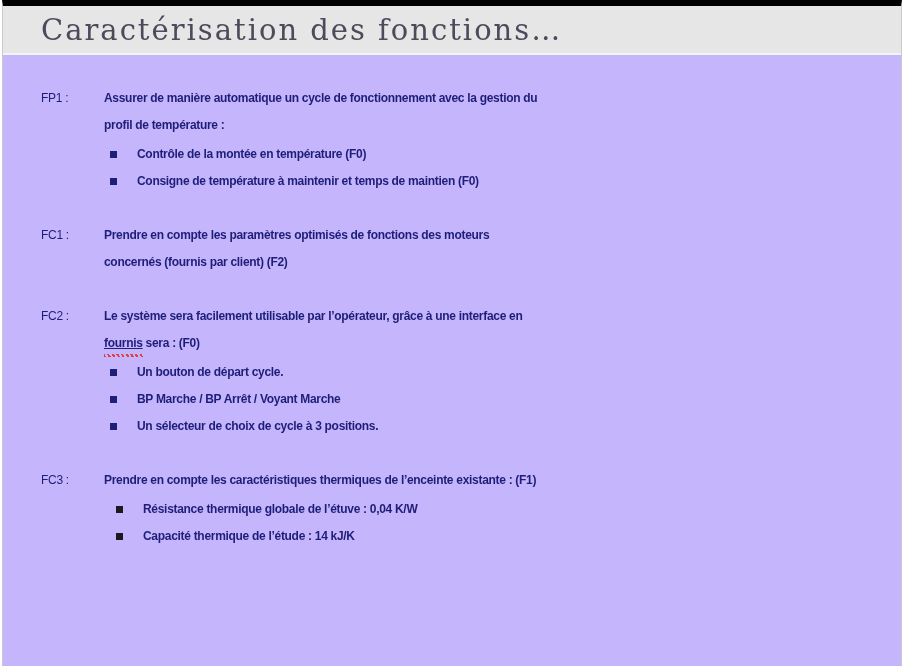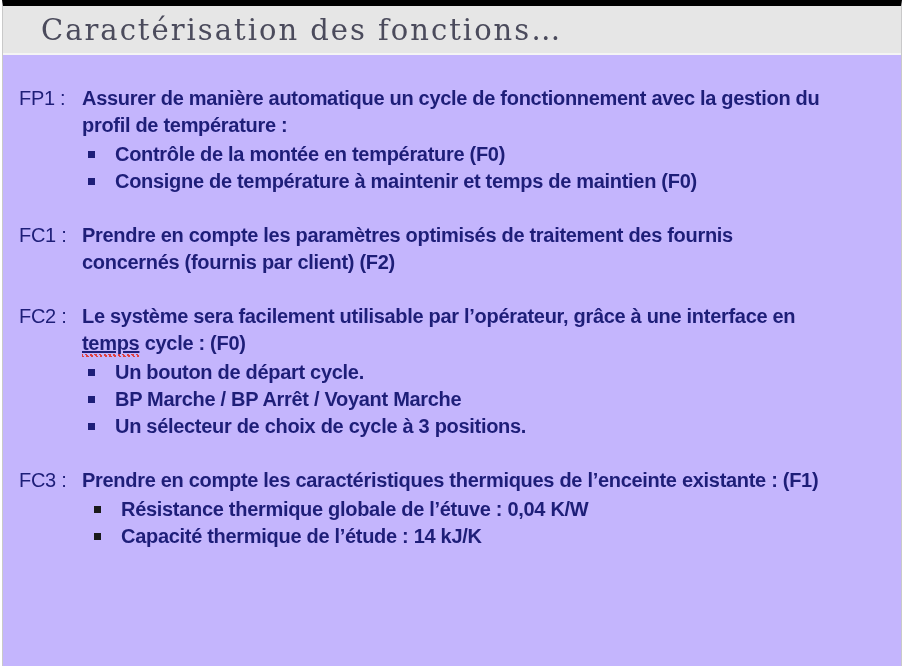--- a/index.html
+++ b/index.html
@@ -7,21 +7,21 @@
            font-family: "Liberation Sans", sans-serif; }
   .slide { position: absolute; left: 2px; top: 0; width: 898px; height: 665px;
            box-sizing: content-box; background: #c4b5fd;
            border-left: 1px solid #c9c9c9; border-right: 1px solid #c9c9c9;
            border-top: 6px solid #000000; }
   .title-band { height: 47px; background: #e6e6e6; border-bottom: 2px solid #f4f4f4;
                 display: flex; align-items: center; }
   .title-text { font-family: "DejaVu Serif", serif; font-size: 29px;
                 letter-spacing: 2px; color: #4b4b5c; padding-left: 38px;
                 white-space: nowrap; }
-  .content { padding: 30px 0 0 16px; color: #1e1e78; font-size: 20px;
+  .content { padding: 30px 0 0 38px; color: #1e1e78; font-size: 12px;
              line-height: 27px; letter-spacing: -0.3px; }
   .section { margin-bottom: 27px; }
   .sec-head { display: flex; align-items: flex-start; }
   .sec-label { width: 63px; flex: 0 0 63px; white-space: nowrap; }
   .sec-text { width: 800px; white-space: pre-wrap; font-weight: bold; }
   .misspelled { text-decoration: underline; text-decoration-color: #1e1e78;
                 position: relative; display: inline-block; line-height: 22px; }
   .misspelled::after { content: ""; position: absolute; left: 0; right: 0;
                 bottom: -3px; height: 3px;
                 background: repeating-linear-gradient(60deg, #e04040 0 2px, transparent 2px 4px); }
@@ -57,30 +57,30 @@
           <li>
             <span class="bullet-sq" style="background: rgb(30, 30, 120);"></span>
             <span>Consigne de température à maintenir et temps de maintien (F0)</span>
           </li>
         </ul>
       </div>
 
       <div class="section sec-fc1">
         <div class="sec-head">
           <span class="sec-label">FC1 :</span>
-          <span class="sec-text">Prendre en compte les paramètres optimisés de traitement des fournis
+          <span class="sec-text">Prendre en compte les paramètres optimisés de fonctions des moteurs
 concernés (fournis par client) (F2)</span>
         </div>
       </div>
 
       <div class="section sec-fc2">
         <div class="sec-head">
           <span class="sec-label">FC2 :</span>
           <span class="sec-text"><span>Le système sera facilement utilisable par l’opérateur, grâce à une interface en
-</span><span class="misspelled">temps</span><span> cycle : (F0)</span></span>
+</span><span class="misspelled">fournis</span><span> sera : (F0)</span></span>
         </div>
         <ul class="bullets">
           <li>
             <span class="bullet-sq" style="background: rgb(30, 30, 120);"></span>
             <span>Un bouton de départ cycle.</span>
           </li>
           <li>
             <span class="bullet-sq" style="background: rgb(30, 30, 120);"></span>
             <span>BP Marche / BP Arrêt / Voyant Marche</span>
           </li>

